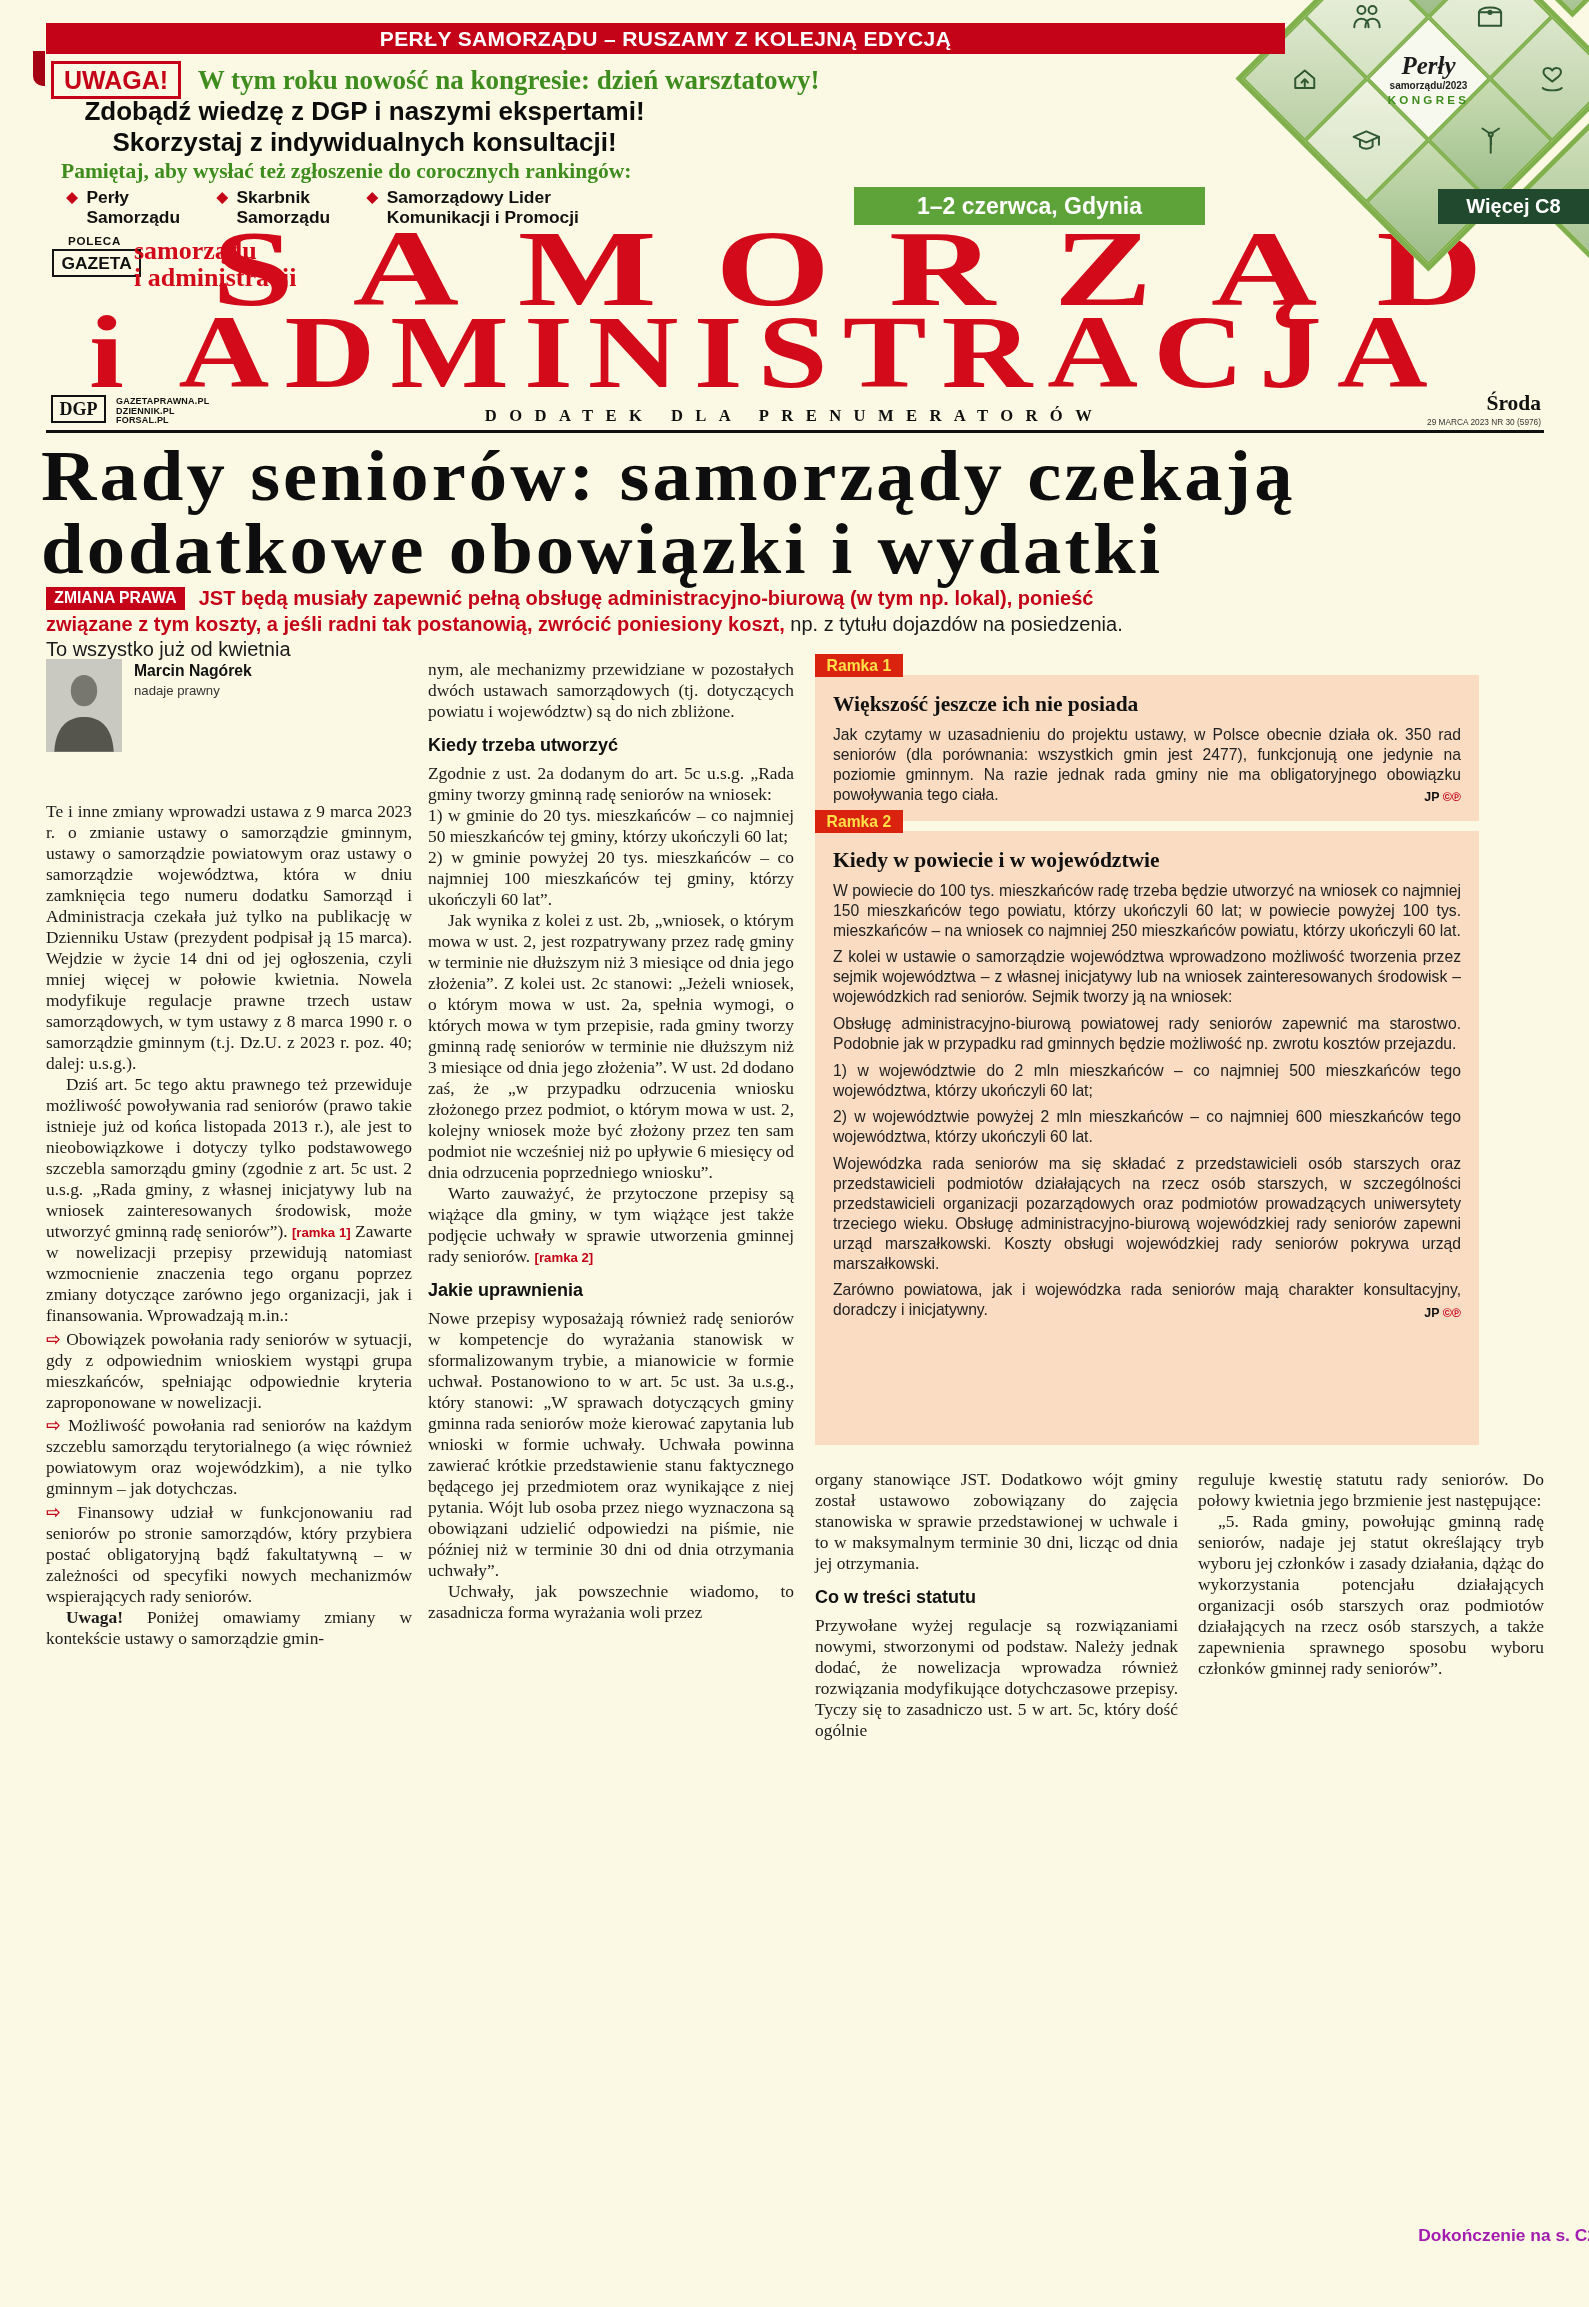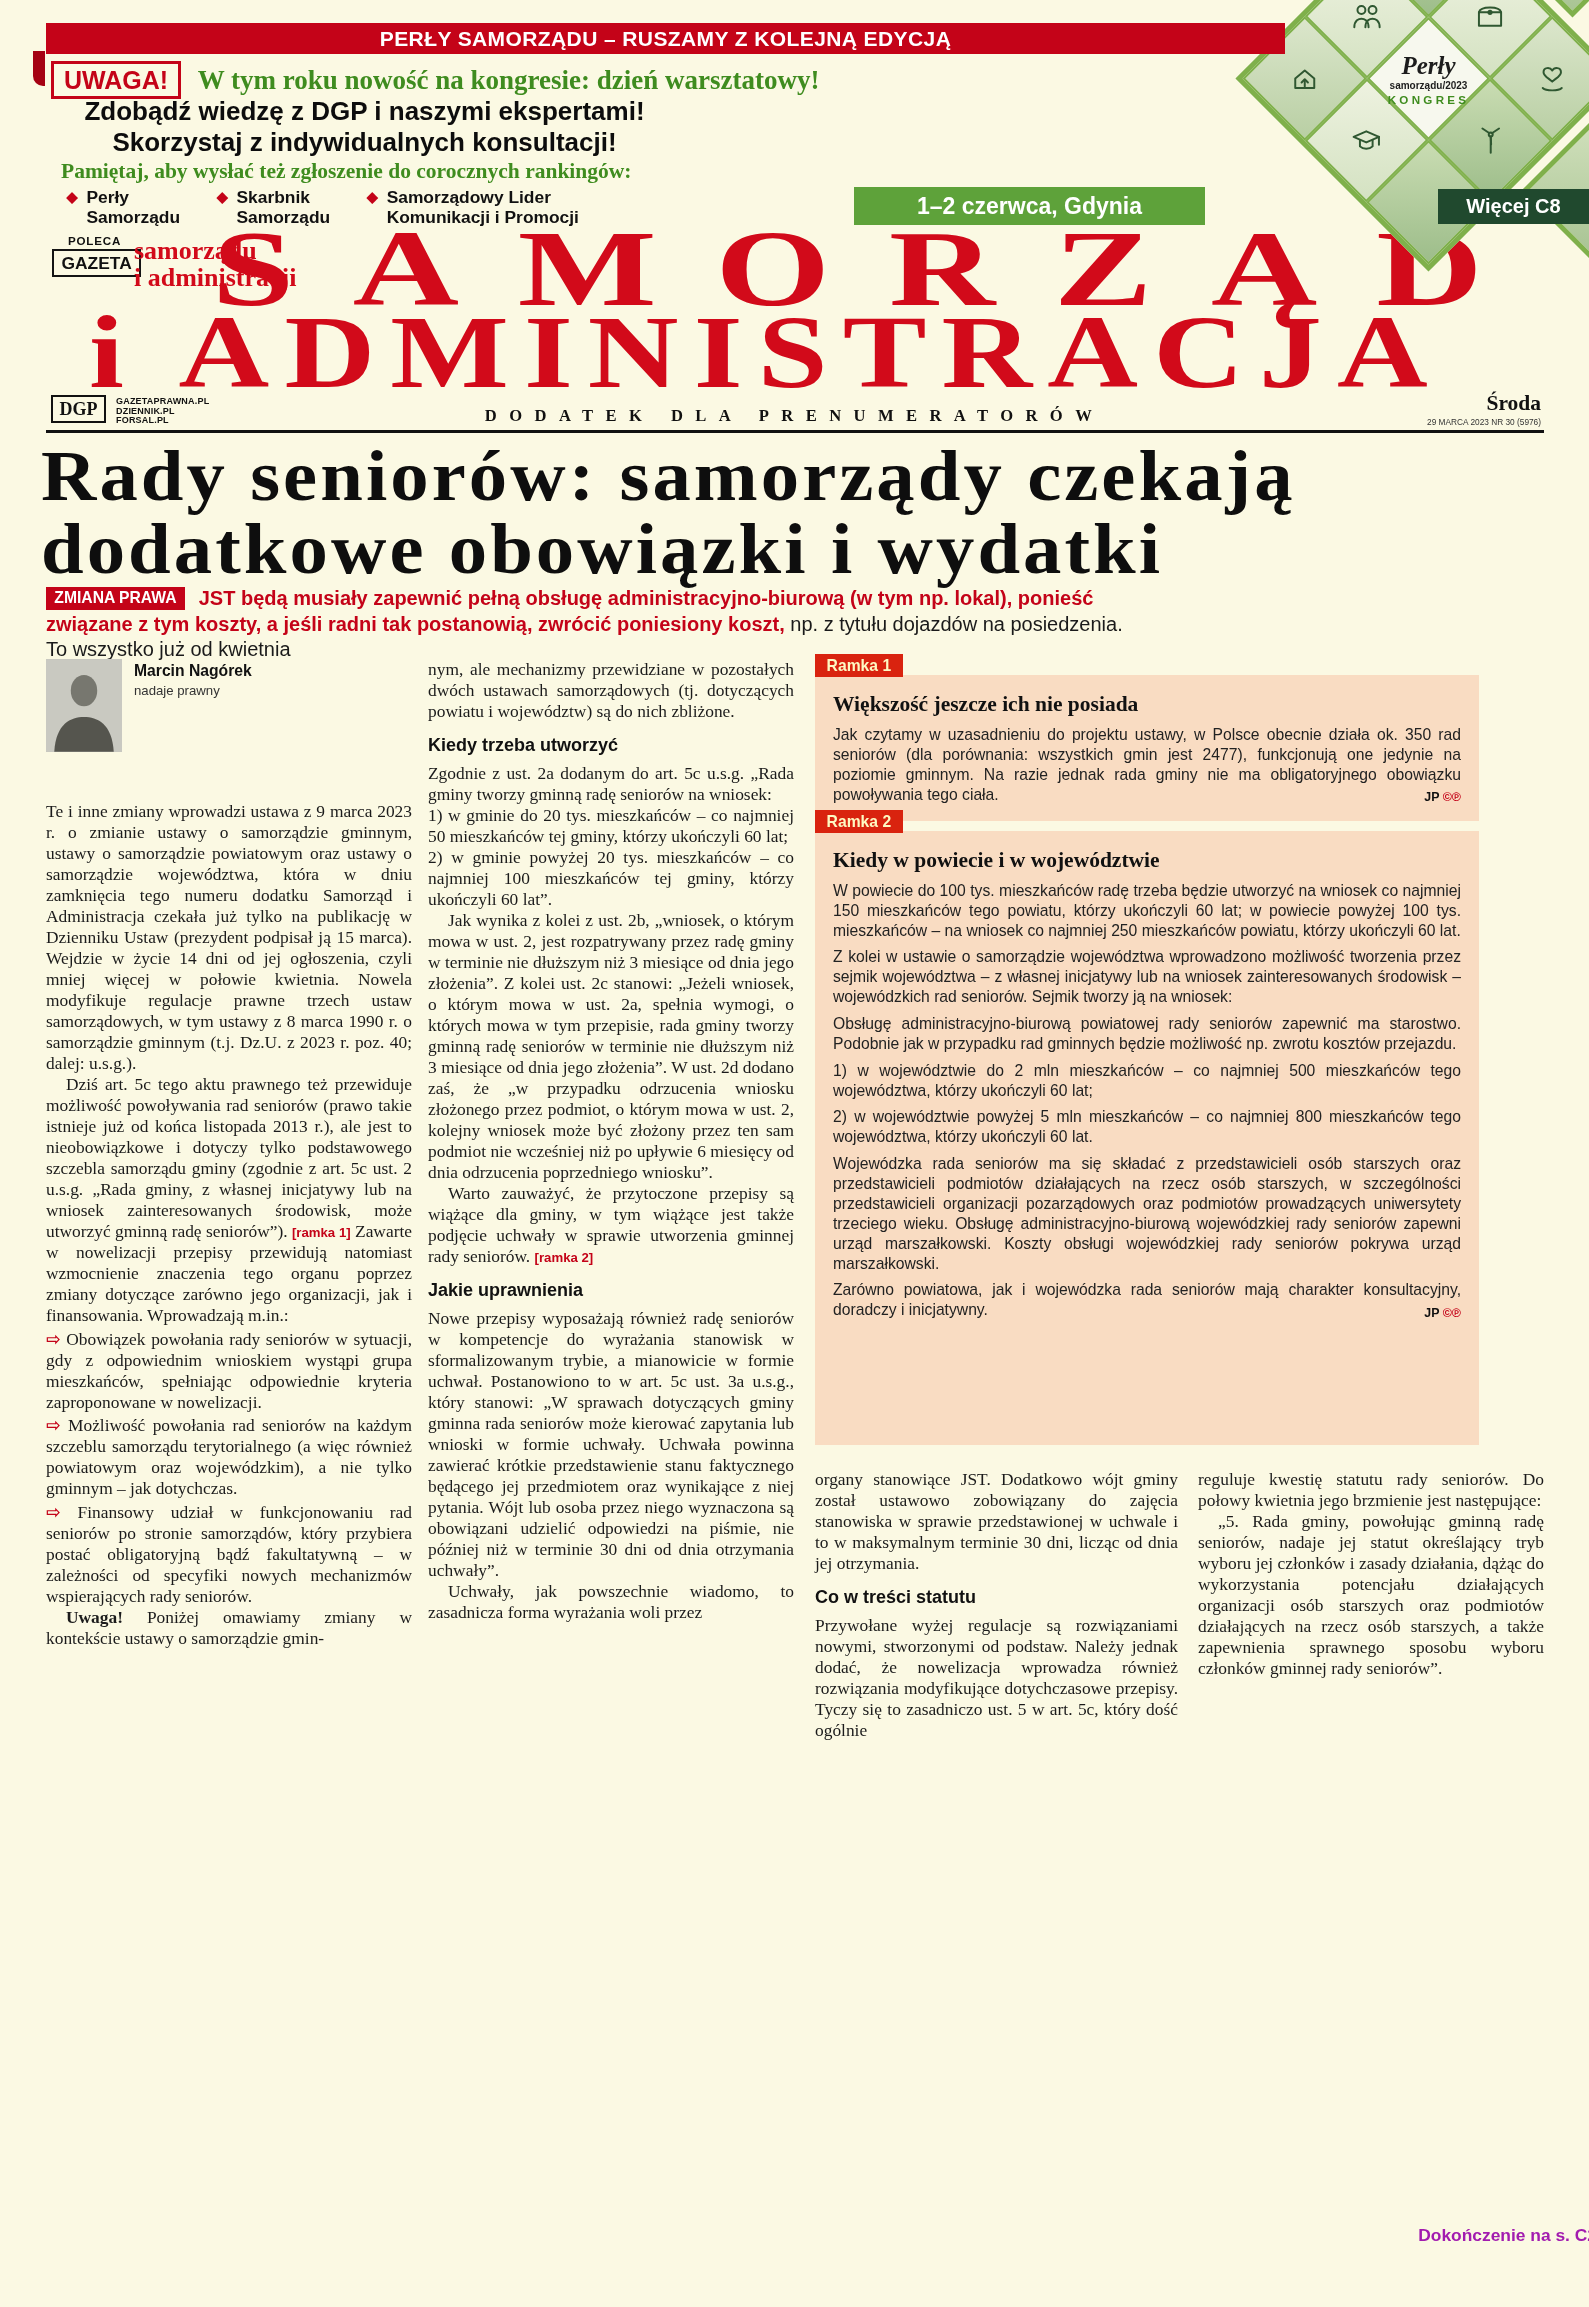--- a/index.html
+++ b/index.html
@@ -83,21 +83,21 @@
   .col p.first,.col p.noind{text-indent:0}
   .col h4{font:bold 18px "Liberation Sans",sans-serif;margin:13.2px 0 6.6px;color:#111}
   .col .bullet{text-indent:0;margin-top:2.5px}
   .arr{color:#c40318;font-family:"DejaVu Sans",sans-serif;font-weight:bold}
   .marker{color:#c40318;font:bold 13.2px "Liberation Sans",sans-serif;white-space:nowrap}
   .c1{left:46px;top:801px;width:366px}
   .c2{left:428px;top:659px;width:366px}
   .c3{left:815px;top:1469px;width:363px}
   .c4{left:1198px;top:1469px;width:346px}
 
-  .ramka-label{background:#d9230f;color:#fef9c3;font:bold 15.7px "Liberation Sans",sans-serif;
+  .ramka-label{background:#d9230f;color:#fde047;font:bold 15.7px "Liberation Sans",sans-serif;
                padding:2.5px 11.6px;display:inline-block;z-index:3}
   .r1l{left:815px;top:654px}
   .r2l{left:815px;top:810px}
   .ramka{background:#f9dcc2;padding:16.6px 18px;width:664px}
   .r1{left:815px;top:675px;min-height:124px}
   .r2{left:815px;top:831px;min-height:614px}
   .ramka h3{font:bold 21.5px "Liberation Serif",serif;color:#111;margin:0 0 8.3px}
   .ramka p{font:15.7px/20px "Liberation Sans",sans-serif;color:#222;margin:0 0 6.6px;text-align:justify}
   .sigrow{margin-top:-21.5px;text-align:right;font:bold 12.4px "Liberation Sans",sans-serif;color:#111}
   .mk{color:#c40318;font-weight:bold}
@@ -284,21 +284,21 @@
     </div>
   </div>
 
   <div class="abs ramka-label r2l">Ramka 2</div>
   <div class="abs ramka r2">
     <h3>Kiedy w powiecie i w województwie</h3>
     <p>W powiecie do 100 tys. mieszkańców radę trzeba będzie utworzyć na wniosek co najmniej 150 mieszkańców tego powiatu, którzy ukończyli 60 lat; w powiecie powyżej 100 tys. mieszkańców – na wniosek co najmniej 250 mieszkańców powiatu, którzy ukończyli 60 lat.</p>
     <p>Z kolei w ustawie o samorządzie województwa wprowadzono możliwość tworzenia przez sejmik województwa – z własnej inicjatywy lub na wniosek zainteresowanych środowisk – wojewódzkich rad seniorów. Sejmik tworzy ją na wniosek:</p>
     <p>Obsługę administracyjno-biurową powiatowej rady seniorów zapewnić ma starostwo. Podobnie jak w przypadku rad gminnych będzie możliwość np. zwrotu kosztów przejazdu.</p>
     <p>1) w województwie do 2 mln mieszkańców – co najmniej 500 mieszkańców tego województwa, którzy ukończyli 60 lat;</p>
-    <p>2) w województwie powyżej 5 mln mieszkańców – co najmniej 800 mieszkańców tego województwa, którzy ukończyli 60 lat.</p>
+    <p>2) w województwie powyżej 2 mln mieszkańców – co najmniej 600 mieszkańców tego województwa, którzy ukończyli 60 lat.</p>
     <p>Wojewódzka rada seniorów ma się składać z przedstawicieli osób starszych oraz przedstawicieli podmiotów działających na rzecz osób starszych, w szczególności przedstawicieli organizacji pozarządowych oraz podmiotów prowadzących uniwersytety trzeciego wieku. Obsługę administracyjno-biurową wojewódzkiej rady seniorów zapewni urząd marszałkowski. Koszty obsługi wojewódzkiej rady seniorów pokrywa urząd marszałkowski.</p>
     <p>Zarówno powiatowa, jak i wojewódzka rada seniorów mają charakter konsultacyjny, doradczy i inicjatywny.</p>
     <div class="sigrow">
       <span>JP</span>
       <span class="mk">©℗</span>
     </div>
   </div>
 
   <div class="abs col c3">
     <p class="first">organy stanowiące JST. Dodatkowo wójt gminy został ustawowo zobowiązany do zajęcia stanowiska w sprawie przedstawionej w uchwale i to w maksymalnym terminie 30 dni, licząc od dnia jej otrzymania.</p>

